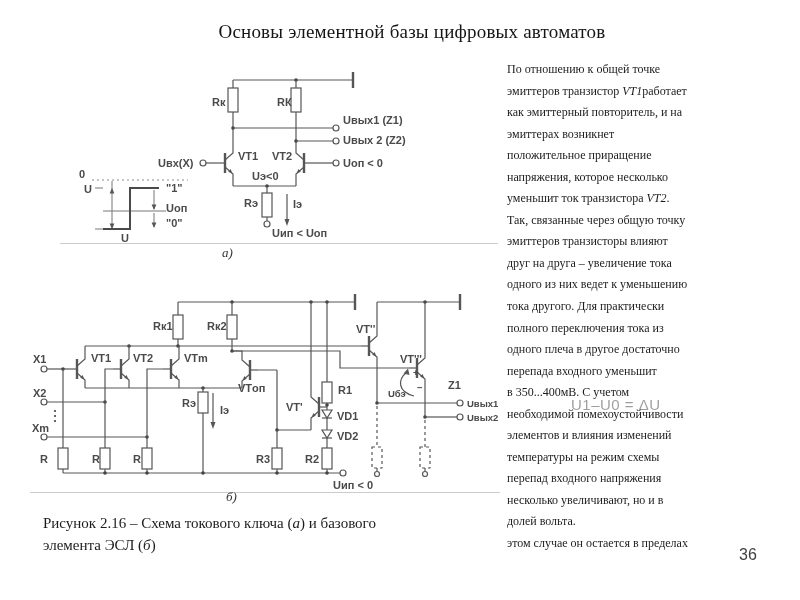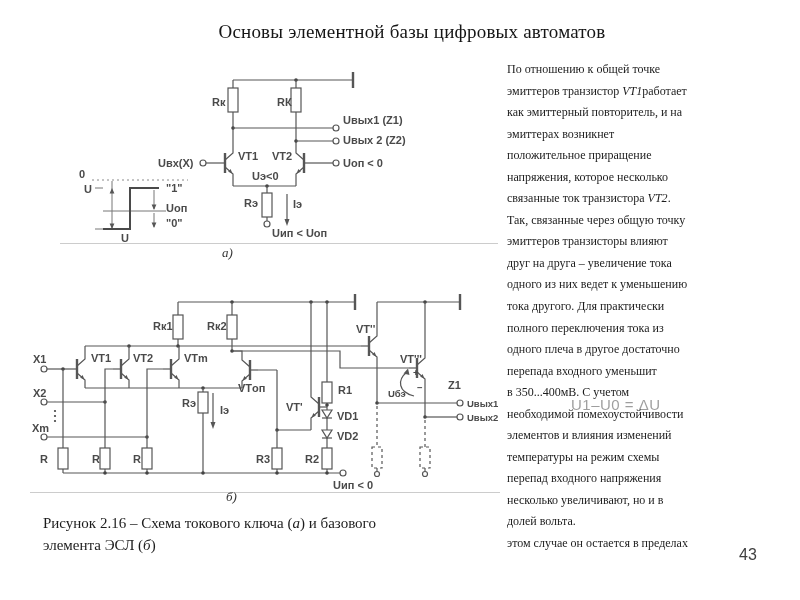--- a/index.html
+++ b/index.html
@@ -41,21 +41,21 @@
 
   <div class="title">Основы элементной базы цифровых автоматов</div>
 
   <div class="para">
       <div class="tline"><span>По отношению к общей точке</span></div>
       <div class="tline"><span>эмиттеров транзистор </span><span class="it">VT1</span><span>работает</span></div>
       <div class="tline"><span>как эмиттерный повторитель, и на</span></div>
       <div class="tline"><span>эмиттерах возникнет</span></div>
       <div class="tline"><span>положительное приращение</span></div>
       <div class="tline"><span>напряжения, которое несколько</span></div>
-      <div class="tline"><span>связанные ток транзистора </span><span class="it">VT2</span><span>.</span></div>
+      <div class="tline"><span>уменьшит ток транзистора </span><span class="it">VT2</span><span>.</span></div>
       <div class="tline"><span>Так, связанные через общую точку</span></div>
       <div class="tline"><span>эмиттеров транзисторы влияют</span></div>
       <div class="tline"><span>друг на друга – увеличение тока</span></div>
       <div class="tline"><span>одного из них ведет к уменьшению</span></div>
       <div class="tline"><span>тока другого. Для практически</span></div>
       <div class="tline"><span>полного переключения тока из</span></div>
       <div class="tline"><span>одного плеча в другое достаточно</span></div>
       <div class="tline"><span>перепада входного уменьшит</span></div>
       <div class="tline"><span>в 350...400мВ. С учетом</span></div>
       <div class="tline"><span>необходимой помехоустойчивости</span></div>
@@ -305,15 +305,15 @@
       <line class="sep" x1="30" y1="492.5" x2="500" y2="492.5"></line>
       <text class="tag" x="226" y="501">б)</text>
     </g>
   </svg>
 
   <div class="caption">
       <div class="tline"><span>Рисунок 2.16 – Схема токового ключа (</span><span class="it">а</span><span>) и базового</span></div>
       <div class="tline"><span>элемента ЭСЛ (</span><span class="it">б</span><span>)</span></div>
     </div>
 
-  <div class="page-number">43</div>
+  <div class="page-number">36</div>
 
 </div>
 
 </body></html>

